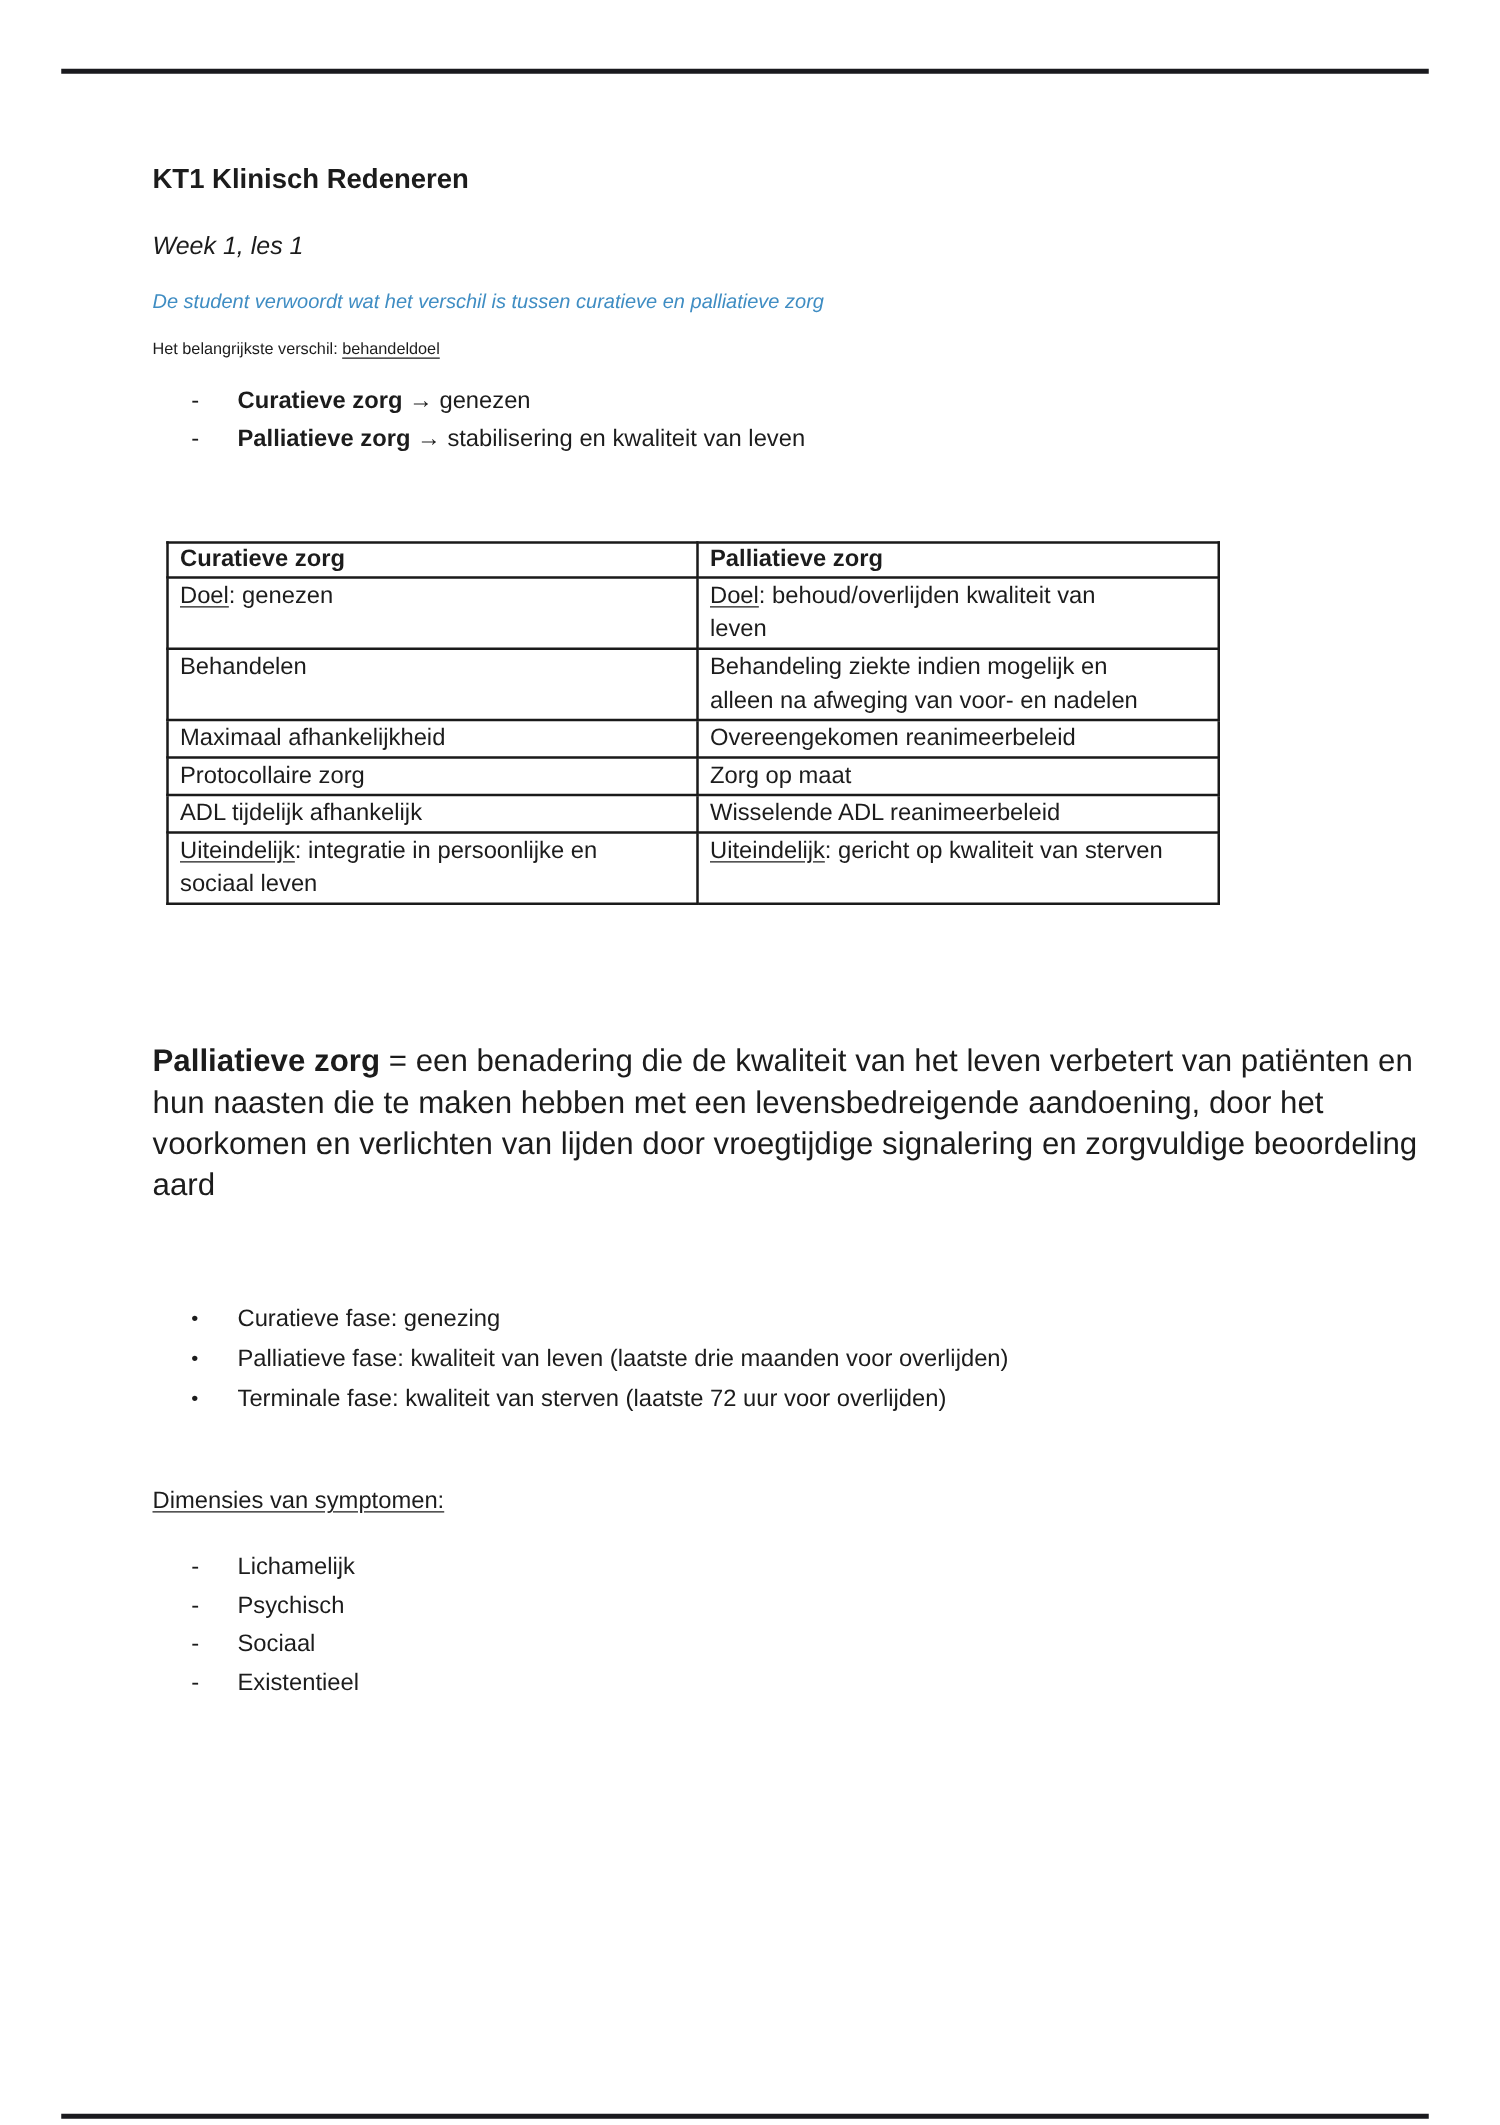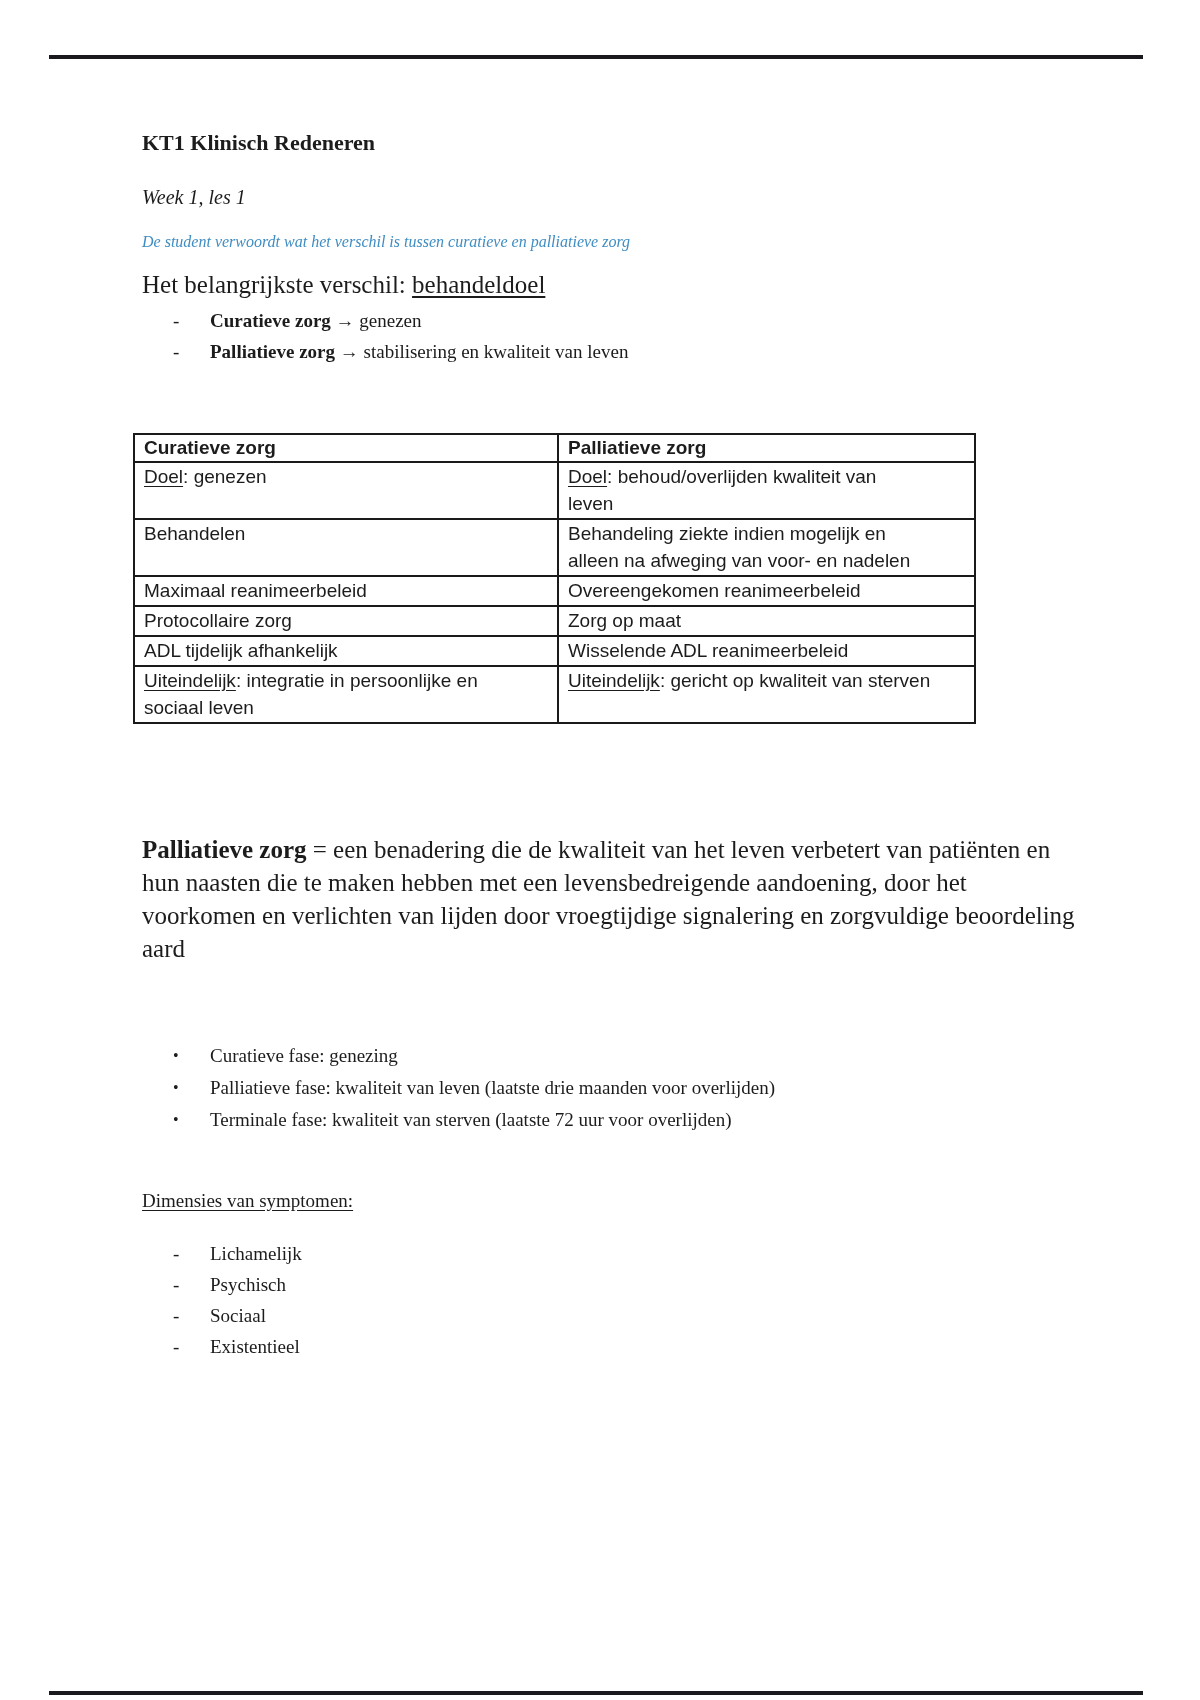--- a/index.html
+++ b/index.html
@@ -4,29 +4,29 @@
 <style>
   html,body { margin:0; padding:0; background:#ffffff; }
   .page {
     position:relative; width:1200px; height:1700px; background:#ffffff;
     font-family:"Liberation Sans", sans-serif; color:#1c1c1c; overflow:hidden;
   }
   .rule { position:absolute; left:49px; width:1094px; height:4px; background:#1a1a1e; }
   .rule-top { top:55px; }
   .rule-bottom { top:1691px; }
 
-  .block { position:absolute; left:142px;font-family:Liberation Serif, serif; }
+  .block { position:absolute; left:122px; }
 
   .doc-title { top:130px; font-size:22px; font-weight:bold; }
   .doc-subtitle { top:186px; font-size:20px; font-style:italic; }
   .objective { font-size:16px; font-style:italic; color:var(--accent,#3f8dc3); line-height:34px; }
   .objective-1 { top:225px; }
   .objective-2 { top:752px; white-space:nowrap; }
 
-  .key-difference { top:271px; font-size:25px; }
+  .key-difference { top:271px; font-size:13px; }
   .u { text-decoration:underline; text-underline-offset:3px; }
   .b { font-weight:bold; }
 
   .list { font-size:19px; }
   .li { display:flex; line-height:31px; }
   .li .marker { flex:none; width:37px; padding-left:31px; }
   .list-verschil { top:305px; }
   .list-fase { top:1040px; }
   .list-fase .li { line-height:32px; }
   .list-fase .marker { font-size:16px; }
@@ -86,21 +86,21 @@
     </tr>
     <tr>
       <td><span class="u">Doel</span><span>: genezen</span><div></div></td>
       <td><span class="u">Doel</span><span>: behoud/overlijden kwaliteit van</span><div>leven</div></td>
     </tr>
     <tr>
       <td><span class="u"></span><span>Behandelen</span><div></div></td>
       <td><span class="u"></span><span>Behandeling ziekte indien mogelijk en</span><div>alleen na afweging van voor- en nadelen</div></td>
     </tr>
     <tr>
-      <td><span class="u"></span><span>Maximaal reanimeerbeleid</span></td>
+      <td><span class="u"></span><span>Maximaal afhankelijkheid</span></td>
       <td><span class="u"></span><span>Overeengekomen reanimeerbeleid</span></td>
     </tr>
     <tr>
       <td><span class="u"></span><span>Protocollaire zorg</span></td>
       <td><span class="u"></span><span>Zorg op maat</span></td>
     </tr>
     <tr>
       <td><span class="u"></span><span>ADL tijdelijk afhankelijk</span></td>
       <td><span class="u"></span><span>Wisselende ADL reanimeerbeleid</span></td>
     </tr>

